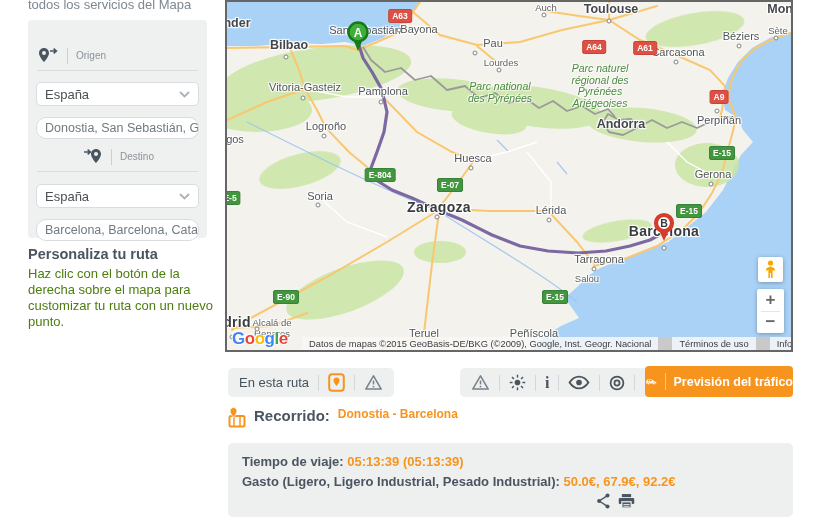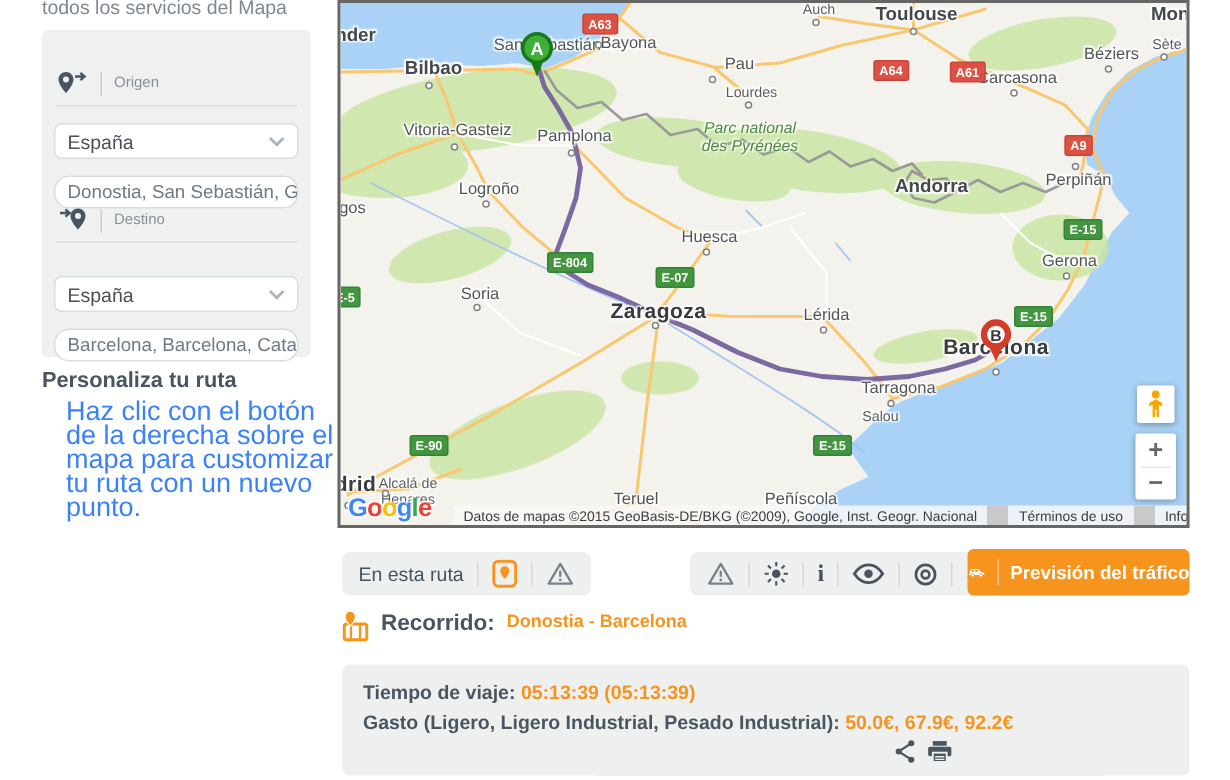--- a/index.html
+++ b/index.html
@@ -15,21 +15,21 @@
                 display:flex; align-items:center; gap:8px; }
   .field-head .lbl { font-size:10px; color:#8a9299; }
   .field-head .sep { width:1px; height:16px; background:#c9cfd3; }
   .sel { position:absolute; left:8px; width:163px; height:24px; background:#fff; border:1px solid #d9dde0;
          border-radius:5px; display:flex; align-items:center; padding:0 8px; font-size:13px; color:#4a5055; }
   .sel svg { margin-left:auto; }
   .inp { position:absolute; left:8px; width:163px; height:22px; background:#fff; border:1px solid #d9dde0;
          border-radius:10px; display:flex; align-items:center; padding:0 8px; font-size:12.5px; color:#6f7a82;
          white-space:nowrap; overflow:hidden; }
   #personaliza-title { position:absolute; left:28px; top:246px; font-size:14.5px; font-weight:bold; color:#4a5560; }
-  #personaliza-body { position:absolute; left:44px; top:266px; width:186px; font-size:18px; line-height:16px; color:#3b82f6; }
+  #personaliza-body { position:absolute; left:28px; top:266px; width:186px; font-size:13px; line-height:16px; color:#4d7c0f; }
 
   
   #map { position:absolute; left:225px; top:0; width:568px; height:352px; border:2px solid #666;
          background:#f4f2ec; overflow:hidden; }
   #map-inner { position:absolute; left:0; top:0; width:564px; height:348px; }
   #map-svg { position:absolute; left:0; top:0; }
   .mlabel { position:absolute; transform:translate(-50%,-50%); white-space:pre-line; text-align:center;
             text-shadow:1px 1px 1px #fff,-1px -1px 1px #fff,1px -1px 1px #fff,-1px 1px 1px #fff,0 0 2px #fff; }
   .mlabel.sm { font-size:9.5px; color:#5a5f64; }
   .mlabel.md { font-size:11px; color:#50555a; }
@@ -102,21 +102,21 @@
     <div class="sel" style="top:62px;">
       <span>España</span>
       <svg width="11" height="7" viewBox="0 0 11 7">
           <polyline points="1,1 5.5,5.5 10,1" fill="none" stroke="#aab3b9" stroke-width="1.8"></polyline>
         </svg>
     </div>
     <div class="inp" style="top:97px;">
       <span>Donostia, San Sebastián, Gipuzkoa</span>
     </div>
 
-    <div class="field-head" style="top:112px;">
+    <div class="field-head" style="top:122px;justify-content:center;">
       <span class="ticon">
         <svg width="22" height="18" viewBox="0 0 22 18">
             <path d="M3 4 L9 4 M6.6 1.6 L9.4 4 L6.6 6.4" stroke="#4a5560" stroke-width="1.6" fill="none"></path>
             <path d="M15 1 C12.2 1 10 3.2 10 6 C10 9.8 15 15 15 15 C15 15 20 9.8 20 6 C20 3.2 17.8 1 15 1 Z M15 8 A2 2 0 1 1 15 4 A2 2 0 1 1 15 8 Z" fill="#4a5560"></path>
           </svg>
       </span>
       <span class="sep"></span>
       <span class="lbl">Destino</span>
     </div>
     <div class="sel" style="top:164px;">
@@ -250,20 +250,24 @@
         <div class="mlabel xl" style="left: 10px; top: 320px;">drid</div>
         <div class="mdot" style="left: 5px; top: 335px;"></div>
         <div class="mlabel sm" style="left: 45px; top: 326px;">Alcalá de
 Henares</div>
         <div class="mdot" style="left: 30px; top: 327px;"></div>
         <div class="mlabel md" style="left: 197px; top: 331px;">Teruel</div>
         <div class="mdot" style="left: 195px; top: 341px;"></div>
         <div class="mlabel md" style="left: 307px; top: 331px;">Peñíscola</div>
         <div class="mpark" style="left: 273px; top: 90px;">Parc national
 des Pyrénées</div>
+        <div class="mpark" style="left: 373px; top: 84px;">Parc naturel
+régional des
+Pyrénées
+Ariégeoises</div>
         <div class="mshield red" style="left: 173px; top: 14px;">A63</div>
         <div class="mshield red" style="left: 367px; top: 45px;">A64</div>
         <div class="mshield red" style="left: 418px; top: 46px;">A61</div>
         <div class="mshield red" style="left: 492px; top: 95px;">A9</div>
         <div class="mshield green" style="left: 153px; top: 173px;">E-804</div>
         <div class="mshield green" style="left: 223px; top: 183px;">E-07</div>
         <div class="mshield green" style="left: 3px; top: 196px;">E-5</div>
         <div class="mshield green" style="left: 495px; top: 151px;">E-15</div>
         <div class="mshield green" style="left: 462px; top: 209px;">E-15</div>
         <div class="mshield green" style="left: 328px; top: 295px;">E-15</div>

